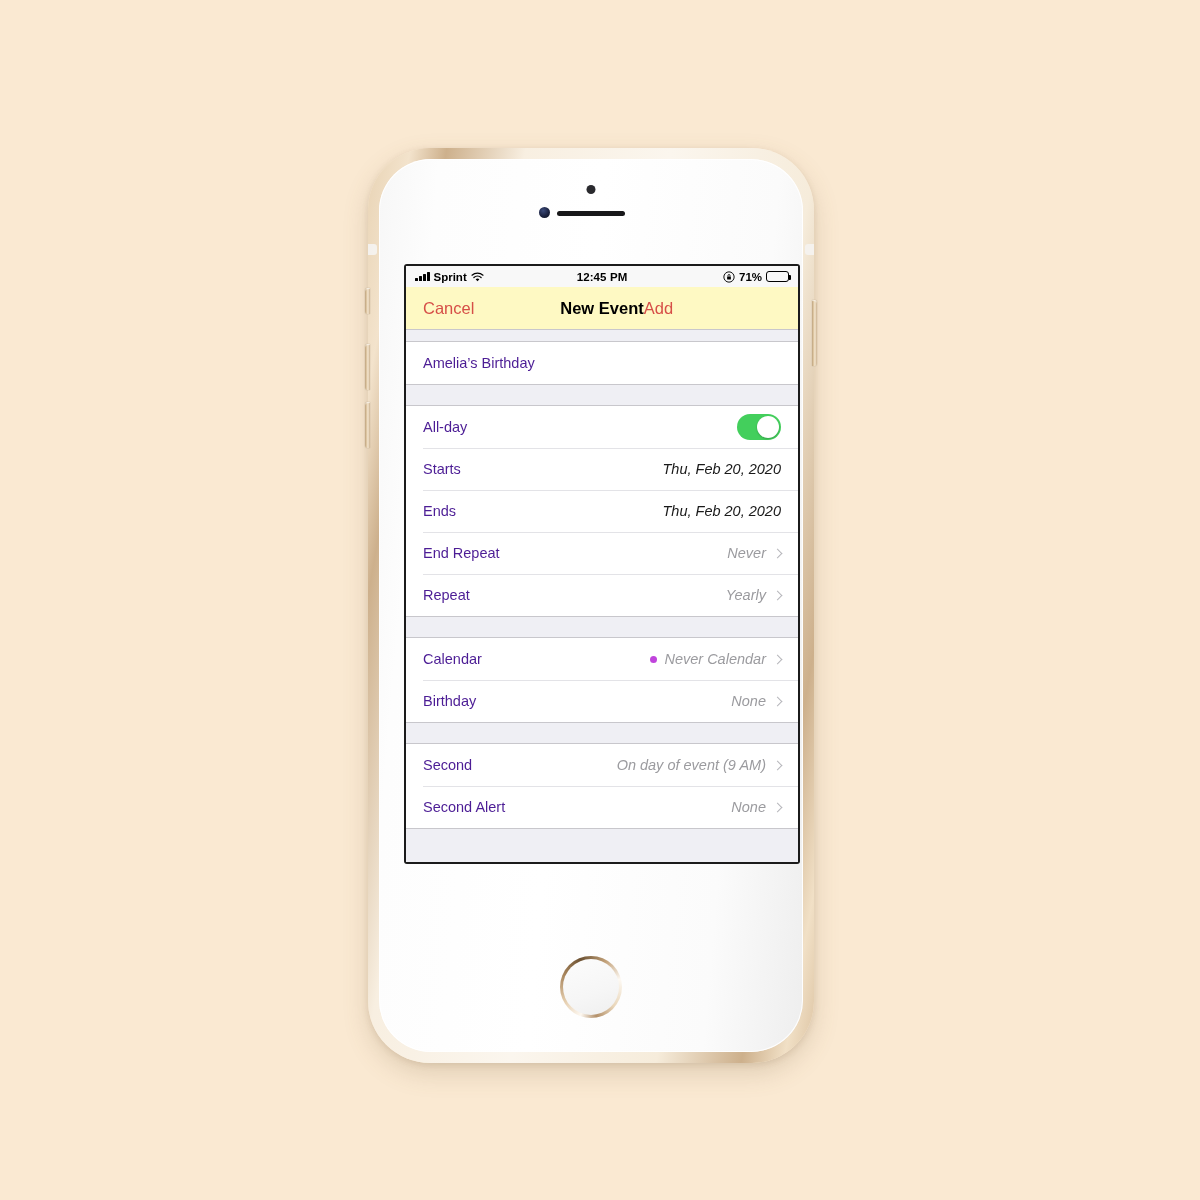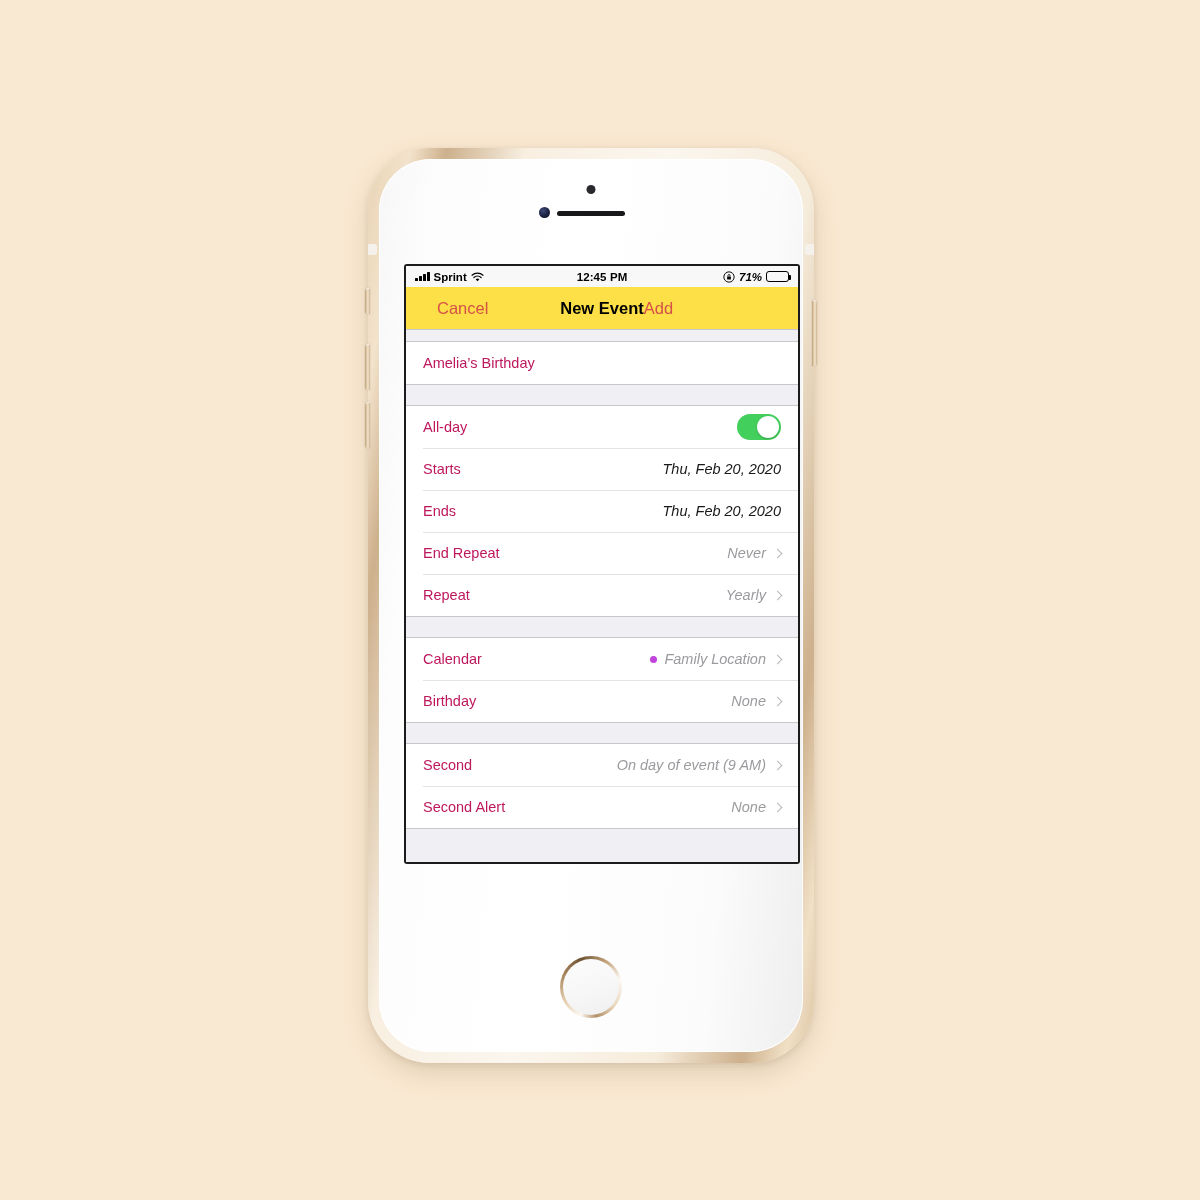--- a/index.html
+++ b/index.html
@@ -142,29 +142,29 @@
     border: 1.2px solid #000;
     border-radius: 3px;
     padding: 1.2px;
     position: relative;
   }
   #battery-fill { height: 100%; background: #000; border-radius: 1px; }
   #battery-shell::after {
     content:''; position: absolute; right: -3.4px; top: 3px;
     width: 2px; height: 4.5px; background: #000; border-radius: 0 1px 1px 0;
   }
-  #battery-percent { font-size: 11.5px; font-weight: 600; font-style: italic; }
+  #battery-percent { font-size: 11.5px; font-weight: 600; }
 
   
   #nav-bar {
     height: 43px;
-    background: #fde047;
+    background: #fef9c3;
     display: flex;
     align-items: center;
-    padding: 0 31px;
+    padding: 0 17px;
     border-bottom: .5px solid #c8c7cc;
     flex: 0 0 auto;
   }
   #nav-cancel, #nav-add {
     font-size: 16.5px;
     color: #d64f48;
     flex: 1;
     cursor: pointer;
   }
   #nav-add { text-align: left; }
@@ -200,21 +200,21 @@
   .row + .row::before {
     content: '';
     position: absolute;
     left: 17px; right: 0; top: 0;
     height: .5px;
     background: #e3e3e7;
   }
 
   .row-label {
     font-size: 14.5px;
-    color: #be185d;
+    color: #4c1d95;
     flex: 1;
   }
   .row-label.placeholder { color: #c2c2c6; }
   .row-value {
     font-size: 14.5px;
     color: #000;
     font-style: italic;
   }
   .row-value.muted { color: #9b9b9f; }
   .row-value.dark { color: #1a1a1a; }
@@ -355,21 +355,21 @@
                   <span class="chevron"></span>
                 </div>
               </div>
             </div>
             <div class="gap"></div>
             <div class="group">
               <div class="row">
                 <div class="row-label">Calendar</div>
                 <div class="row-value-wrap">
                   <span class="cal-dot" style="background: rgb(192, 68, 220);"></span>
-                  <span class="row-value muted">Family Location</span>
+                  <span class="row-value muted">Never Calendar</span>
                   <span class="chevron"></span>
                 </div>
               </div>
               <div class="row">
                 <div class="row-label">Birthday</div>
                 <div class="row-value-wrap">
                   <span class="row-value muted">None</span>
                   <span class="chevron"></span>
                 </div>
               </div>

